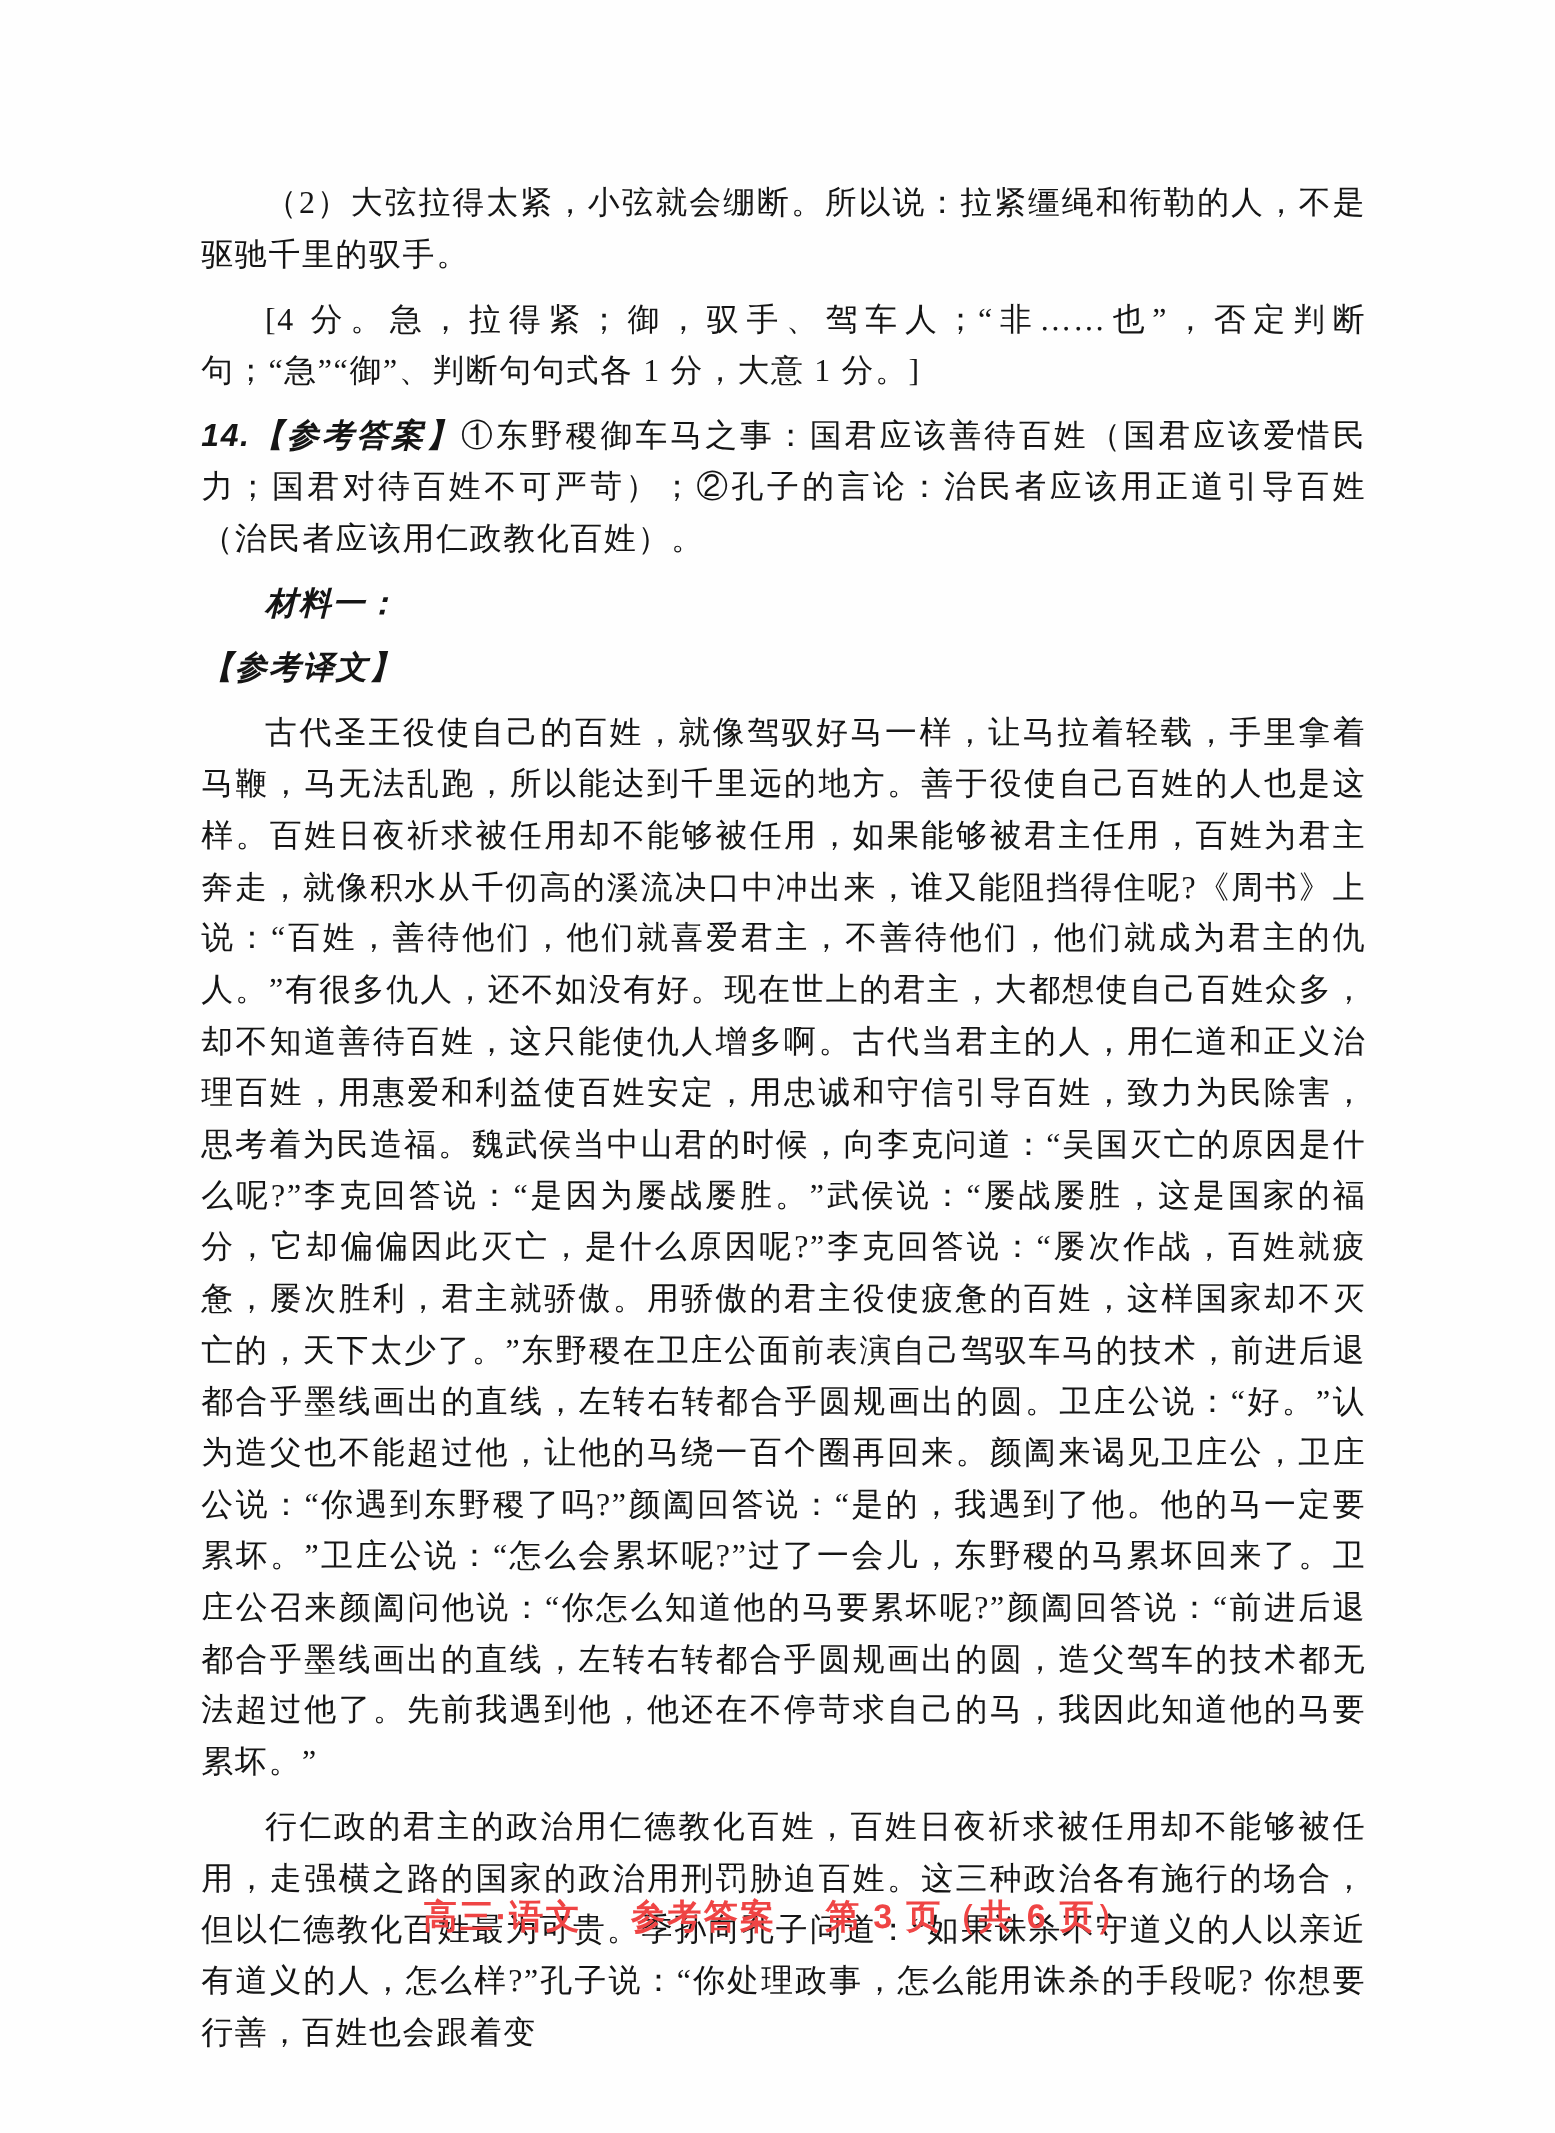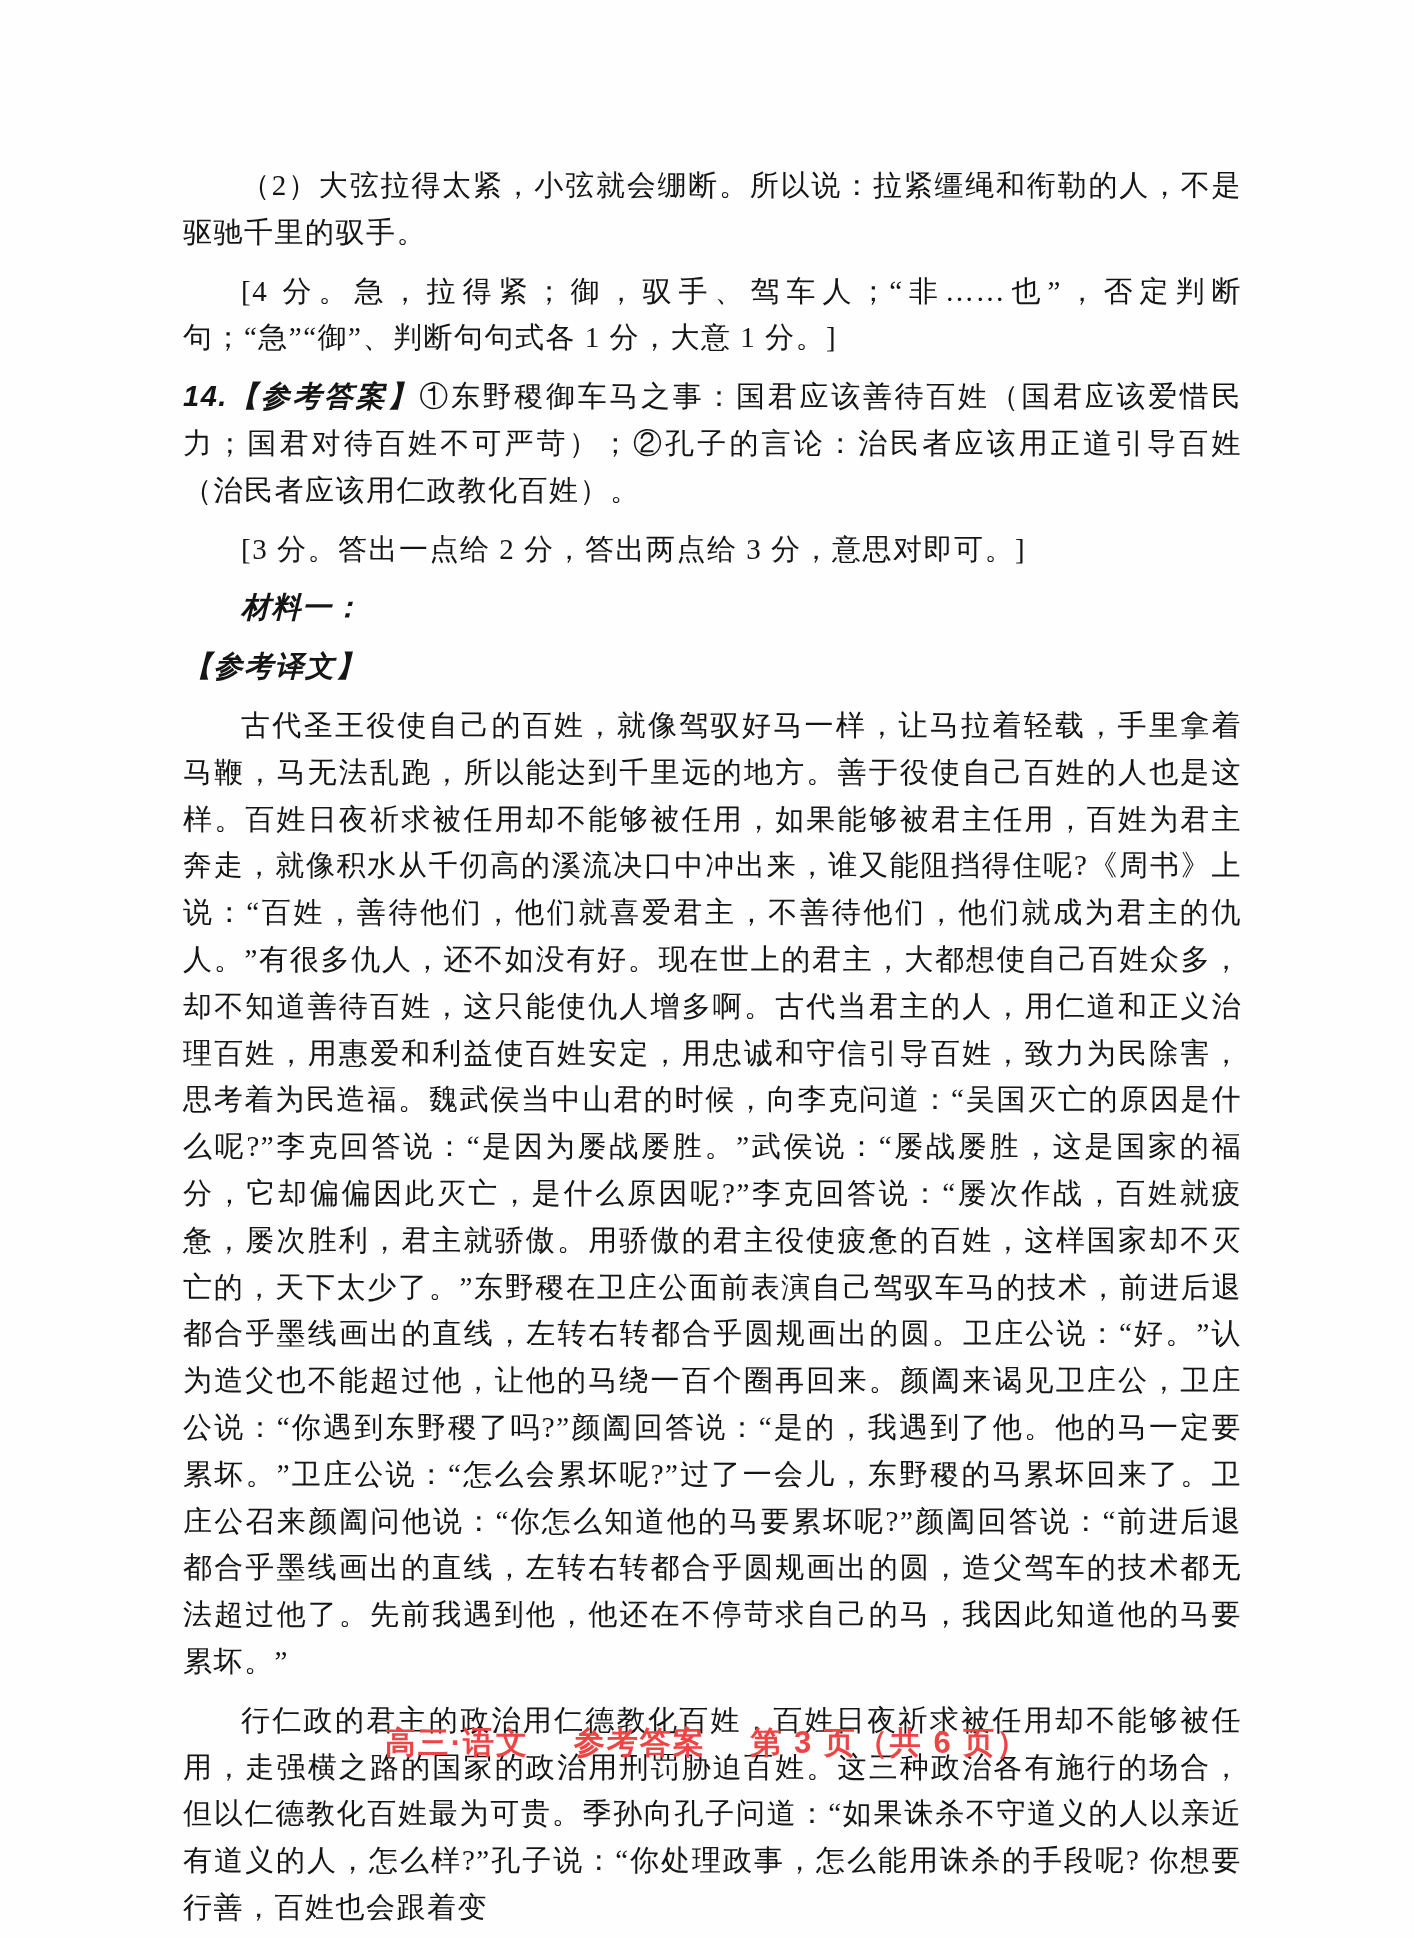--- a/index.html
+++ b/index.html
@@ -65,21 +65,20 @@
 
 <div class="page">
   <div class="content">
 
     <p class="indent">（2）大弦拉得太紧，小弦就会绷断。所以说：拉紧缰绳和衔勒的人，不是驱驰千里的驭手。</p>
 
     <p class="indent">[4 分。急，拉得紧；御，驭手、驾车人；“非……也”，否定判断句；“急”“御”、判断句句式各 1 分，大意 1 分。]</p>
 
     <p><span class="hei">14.</span><span class="hei">【参考答案】</span><span>①东野稷御车马之事：国君应该善待百姓（国君应该爱惜民力；国君对待百姓不可严苛）；②孔子的言论：治民者应该用正道引导百姓（治民者应该用仁政教化百姓）。</span></p>
 
-    <p class="indent">[3 分。答出一点给 2 分，答出两点给 3 分，意思对即可。]</p>
 
     <p class="hei indent">材料一：</p>
 
     <p class="hei">【参考译文】</p>
 
     <p class="indent kai">古代圣王役使自己的百姓，就像驾驭好马一样，让马拉着轻载，手里拿着马鞭，马无法乱跑，所以能达到千里远的地方。善于役使自己百姓的人也是这样。百姓日夜祈求被任用却不能够被任用，如果能够被君主任用，百姓为君主奔走，就像积水从千仞高的溪流决口中冲出来，谁又能阻挡得住呢?《周书》上说：“百姓，善待他们，他们就喜爱君主，不善待他们，他们就成为君主的仇人。”有很多仇人，还不如没有好。现在世上的君主，大都想使自己百姓众多，却不知道善待百姓，这只能使仇人增多啊。古代当君主的人，用仁道和正义治理百姓，用惠爱和利益使百姓安定，用忠诚和守信引导百姓，致力为民除害，思考着为民造福。魏武侯当中山君的时候，向李克问道：“吴国灭亡的原因是什么呢?”李克回答说：“是因为屡战屡胜。”武侯说：“屡战屡胜，这是国家的福分，它却偏偏因此灭亡，是什么原因呢?”李克回答说：“屡次作战，百姓就疲惫，屡次胜利，君主就骄傲。用骄傲的君主役使疲惫的百姓，这样国家却不灭亡的，天下太少了。”东野稷在卫庄公面前表演自己驾驭车马的技术，前进后退都合乎墨线画出的直线，左转右转都合乎圆规画出的圆。卫庄公说：“好。”认为造父也不能超过他，让他的马绕一百个圈再回来。颜阖来谒见卫庄公，卫庄公说：“你遇到东野稷了吗?”颜阖回答说：“是的，我遇到了他。他的马一定要累坏。”卫庄公说：“怎么会累坏呢?”过了一会儿，东野稷的马累坏回来了。卫庄公召来颜阖问他说：“你怎么知道他的马要累坏呢?”颜阖回答说：“前进后退都合乎墨线画出的直线，左转右转都合乎圆规画出的圆，造父驾车的技术都无法超过他了。先前我遇到他，他还在不停苛求自己的马，我因此知道他的马要累坏。”</p>
 
 
     <p class="indent kai">行仁政的君主的政治用仁德教化百姓，百姓日夜祈求被任用却不能够被任用，走强横之路的国家的政治用刑罚胁迫百姓。这三种政治各有施行的场合，但以仁德教化百姓最为可贵。季孙向孔子问道：“如果诛杀不守道义的人以亲近有道义的人，怎么样?”孔子说：“你处理政事，怎么能用诛杀的手段呢? 你想要行善，百姓也会跟着变</p>
 

